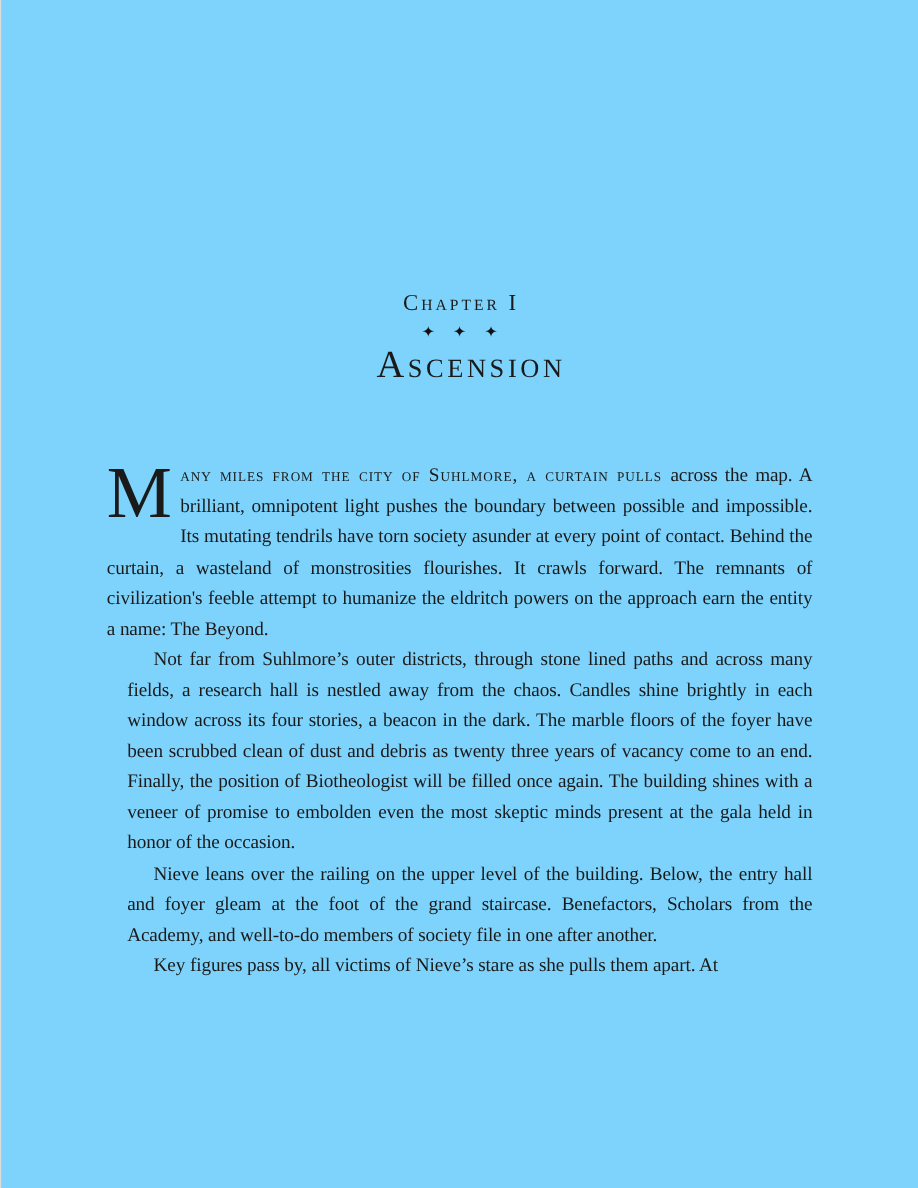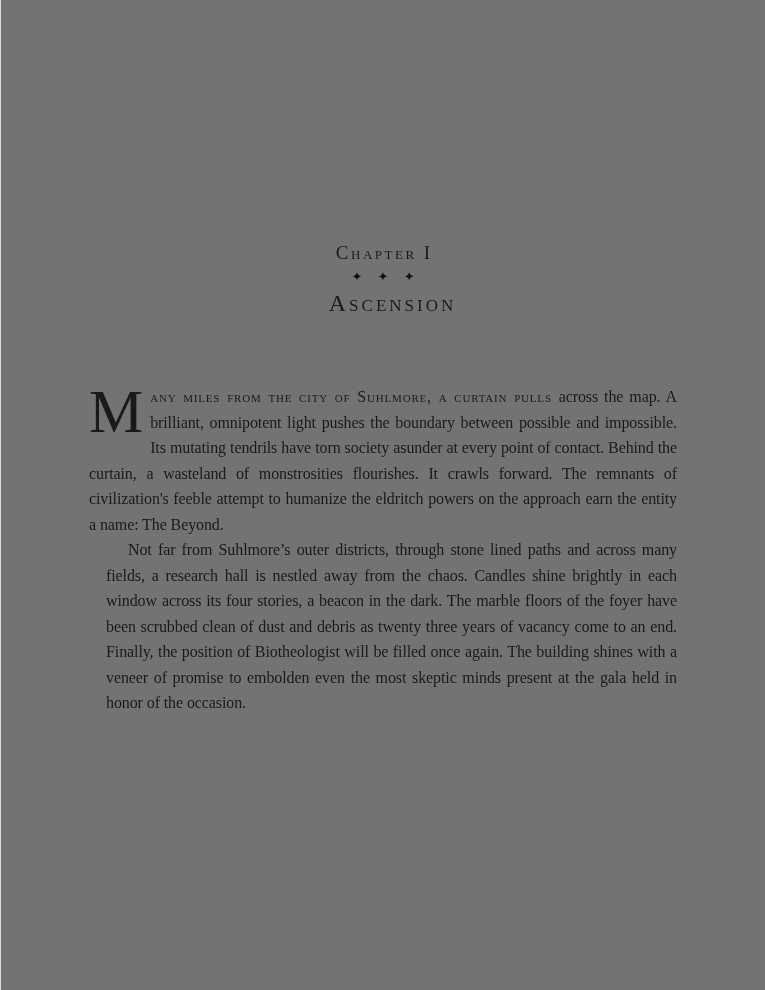--- a/index.html
+++ b/index.html
@@ -4,21 +4,21 @@
 <style>
   html, body {
     margin: 0;
     padding: 0;
     background: #ffffff;
   }
   .page {
     position: relative;
     width: 764px;
     height: 990px;
-    background: #737373;
+    background: #7dd3fc;
     border-left: 1px solid #dcdcdc;
     font-family: "Liberation Serif", "DejaVu Serif", serif;
     color: #1a1a1a;
     overflow: hidden;
     box-sizing: content-box;
   }
   .chapter-header {
     padding-top: 243px;
     text-align: center;
   }
@@ -31,21 +31,21 @@
   }
   .ornament {
     font-size: 13px;
     line-height: 14px;
     margin-top: 7px;
     letter-spacing: 6px;
     text-indent: 6px;
     color: #111111;
   }
   .chapter-title {
-    font-size: 24px;
+    font-size: 32px;
     line-height: 30px;
     font-weight: normal;
     margin: 4px 0 0 0;
     letter-spacing: 3px;
     text-indent: 3px;
     font-variant: small-caps;
     padding-left: 16px;
   }
   .body-text {
     margin: 66px 88px 0 88px;
@@ -81,16 +81,18 @@
     <div class="chapter-label">Chapter I</div>
     <div class="ornament">✦ ✦ ✦</div>
     <h1 class="chapter-title">Ascension</h1>
   </header>
 
   <main class="body-text">
     <p><span class="drop-cap">M</span><span class="small-caps-lead">any miles from the city of Suhlmore, a curtain pulls </span><span>across the map. A brilliant, omnipotent light pushes the boundary between possible and impossible. Its mutating tendrils have torn society asunder at every point of contact. Behind the curtain, a wasteland of monstrosities flourishes. It crawls forward. The remnants of civilization's feeble attempt to humanize the eldritch powers on the approach earn the entity a name: The Beyond.</span></p>
 
     <p class="indented">Not far from Suhlmore’s outer districts, through stone lined paths and across many fields, a research hall is nestled away from the chaos. Candles shine brightly in each window across its four stories, a beacon in the dark. The marble floors of the foyer have been scrubbed clean of dust and debris as twenty three years of vacancy come to an end. Finally, the position of Biotheologist will be filled once again. The building shines with a veneer of promise to embolden even the most skeptic minds present at the gala held in honor of the occasion.</p>
 
+    <p class="indented">Nieve leans over the railing on the upper level of the building. Below, the entry hall and foyer gleam at the foot of the grand staircase. Benefactors, Scholars from the Academy, and well-to-do members of society file in one after another.</p>
 
+    <p class="indented">Key figures pass by, all victims of Nieve’s stare as she pulls them apart. At</p>
   </main>
 
 </div>
 
 </body></html>

